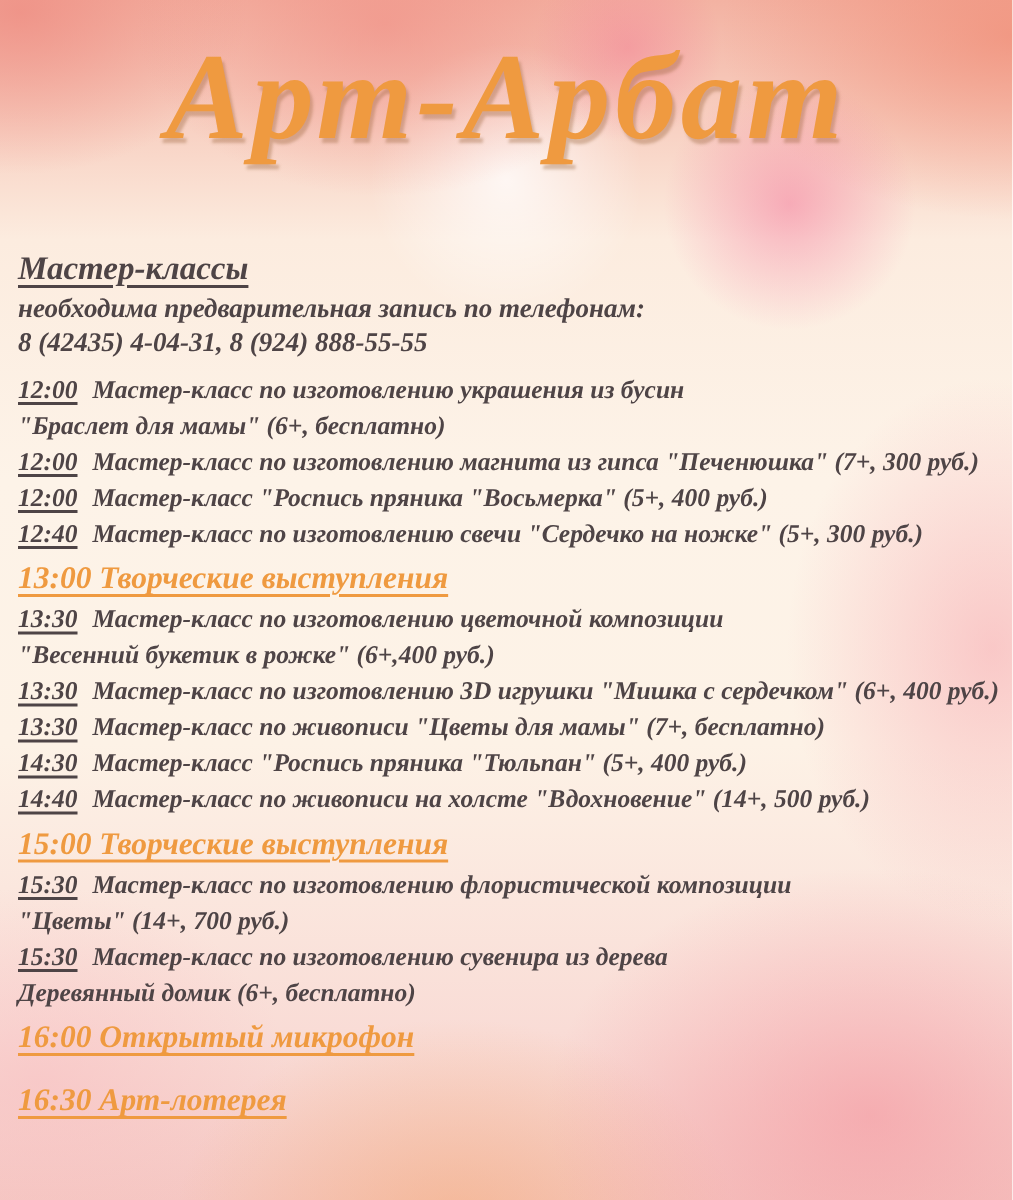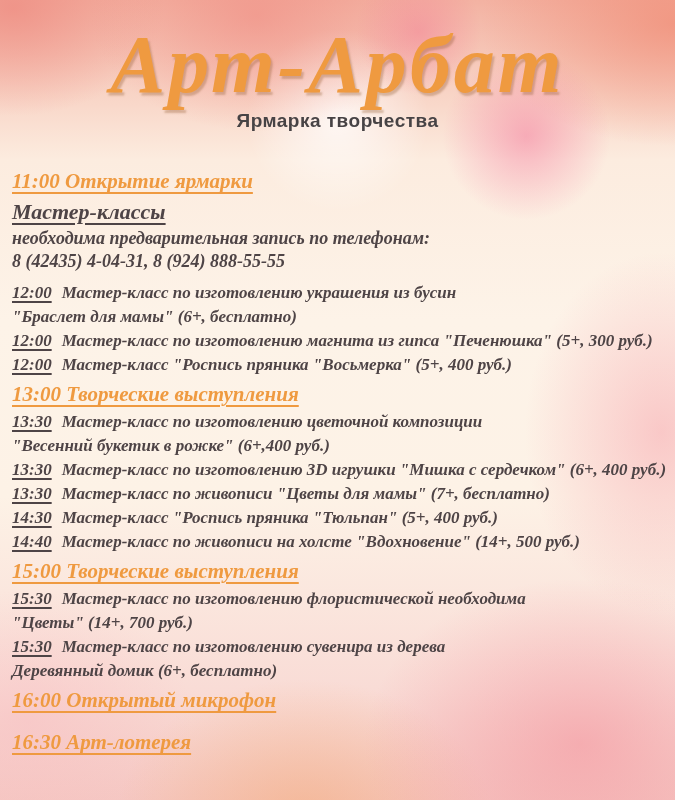--- a/index.html
+++ b/index.html
@@ -57,38 +57,37 @@
     margin-right:10px;
   }
 </style>
 <style>.highlight{color:#ef9a40;}</style></head>
 <body>
 
 <div class="bg"></div>
 
 <div class="poster">
   <div class="title" style="color: rgb(239, 154, 64);">Арт-Арбат</div>
-  <div class="subtitle">Ярмарка творчества</div>
   <div class="schedule">
-      <div class="row highlight">11:00  Открытие ярмарки</div>
       <div class="row subheading">Мастер-классы</div>
       <div class="row plain">необходима предварительная запись по телефонам:</div>
       <div class="row plain">8 (42435) 4-04-31, 8 (924) 888-55-55</div>
       <div class="row event"><span class="time">12:00</span><span>Мастер-класс по изготовлению украшения из бусин</span></div>
       <div class="row cont">"Браслет для мамы" (6+, бесплатно)</div>
-      <div class="row event"><span class="time">12:00</span><span>Мастер-класс по изготовлению магнита из гипса "Печенюшка" (5+, 300 руб.)</span></div>
+      <div class="row event"><span class="time">12:00</span><span>Мастер-класс по изготовлению магнита из гипса "Печенюшка" (7+, 300 руб.)</span></div>
       <div class="row event"><span class="time">12:00</span><span>Мастер-класс "Роспись пряника "Восьмерка" (5+, 400 руб.)</span></div>
+      <div class="row event"><span class="time">12:40</span><span>Мастер-класс по изготовлению свечи "Сердечко на ножке" (5+, 300 руб.)</span></div>
       <div class="row highlight">13:00  Творческие выступления</div>
       <div class="row event"><span class="time">13:30</span><span>Мастер-класс по изготовлению цветочной композиции</span></div>
       <div class="row cont">"Весенний букетик в рожке" (6+,400 руб.)</div>
       <div class="row event"><span class="time">13:30</span><span>Мастер-класс по изготовлению 3D игрушки "Мишка с сердечком" (6+, 400 руб.)</span></div>
       <div class="row event"><span class="time">13:30</span><span>Мастер-класс по живописи  "Цветы для мамы"  (7+, бесплатно)</span></div>
       <div class="row event"><span class="time">14:30</span><span>Мастер-класс "Роспись пряника "Тюльпан" (5+, 400 руб.)</span></div>
       <div class="row event"><span class="time">14:40</span><span>Мастер-класс по живописи на холсте "Вдохновение" (14+, 500 руб.)</span></div>
       <div class="row highlight">15:00  Творческие выступления</div>
-      <div class="row event"><span class="time">15:30</span><span>Мастер-класс по изготовлению флористической необходима</span></div>
+      <div class="row event"><span class="time">15:30</span><span>Мастер-класс по изготовлению флористической композиции</span></div>
       <div class="row cont">"Цветы" (14+, 700 руб.)</div>
       <div class="row event"><span class="time">15:30</span><span>Мастер-класс по изготовлению сувенира из дерева</span></div>
       <div class="row cont">Деревянный домик (6+, бесплатно)</div>
       <div class="row highlight">16:00  Открытый микрофон</div>
       <div class="row highlight">16:30  Арт-лотерея</div>
     </div>
 </div>
 
 </body></html>

